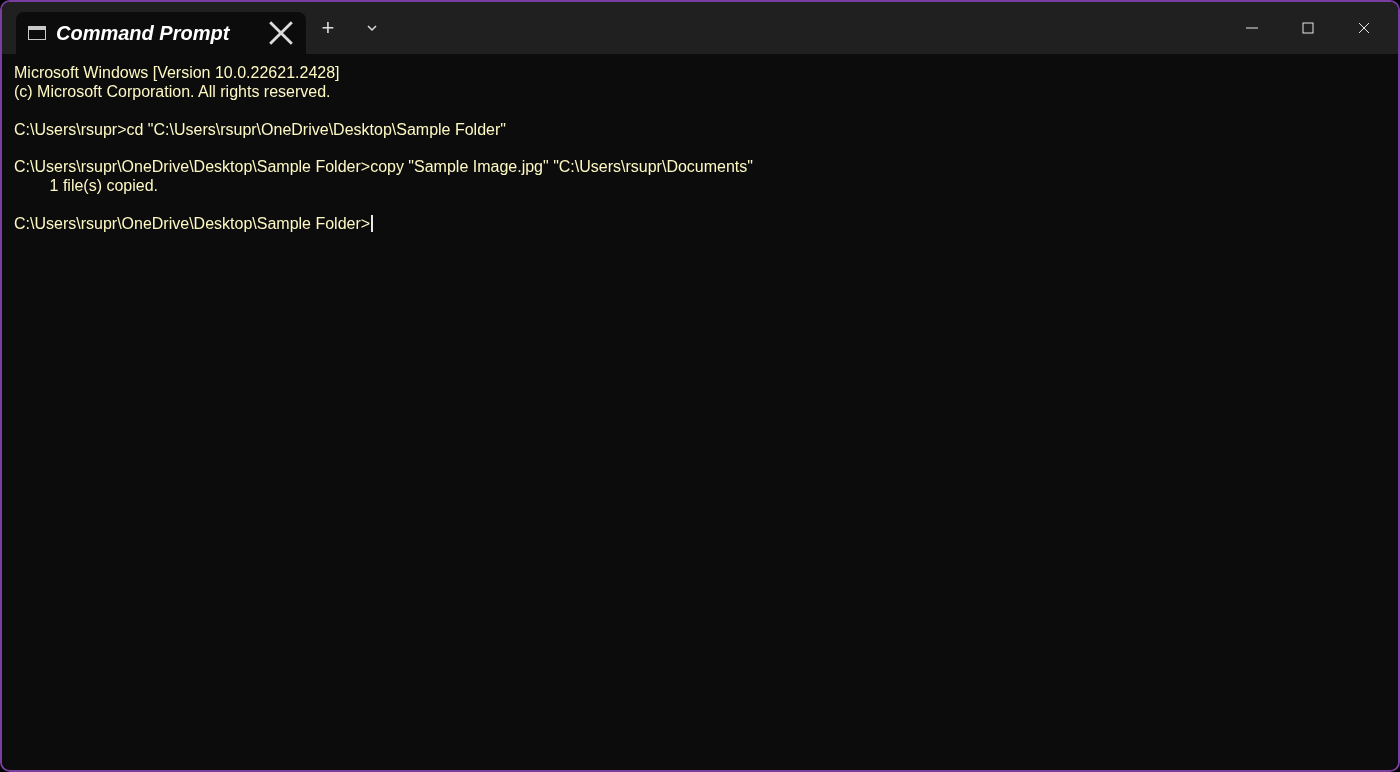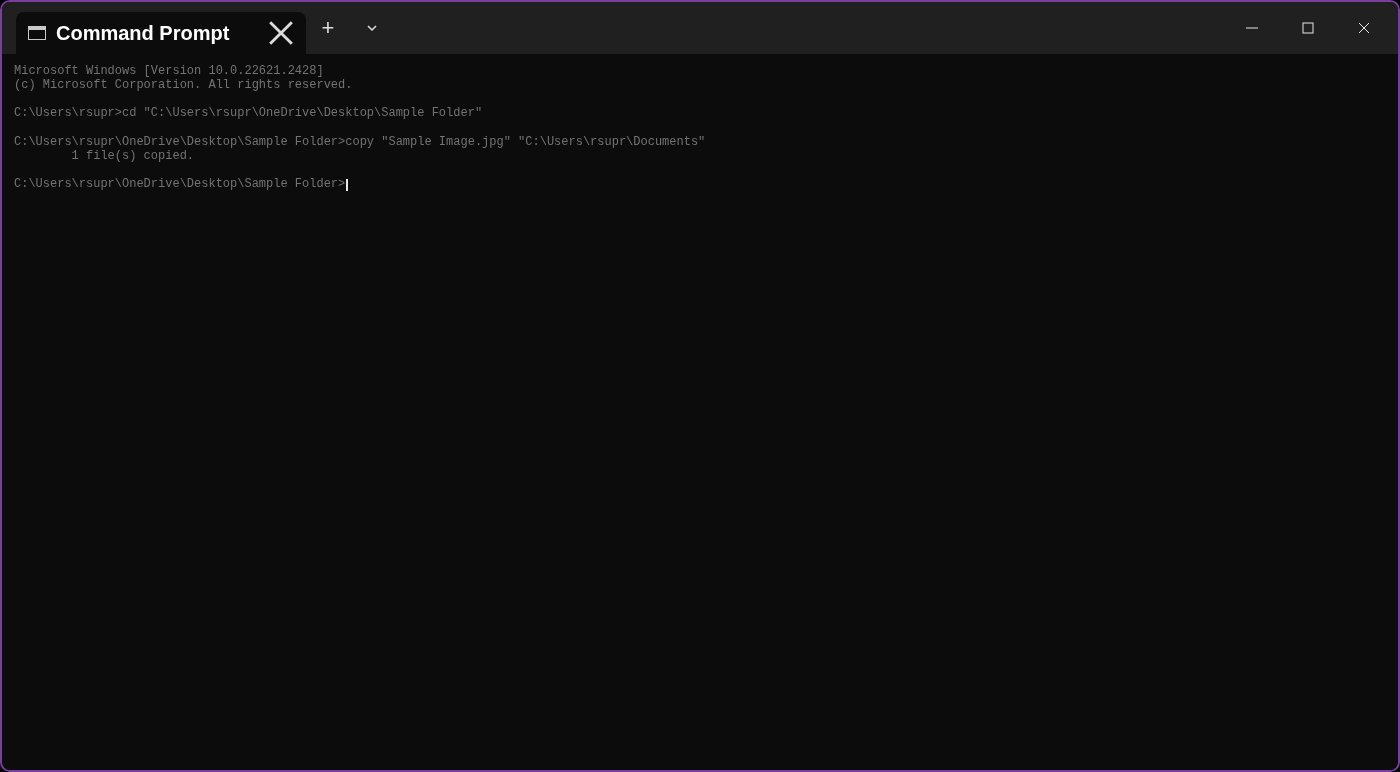--- a/index.html
+++ b/index.html
@@ -31,20 +31,21 @@
     margin-top: 10px;
     height: 42px;
     background: #0c0c0c;
     border-top-left-radius: 8px;
     border-top-right-radius: 8px;
     display: flex;
     align-items: center;
     padding: 0 12px 0 12px;
     gap: 10px;
     min-width: 290px;
+    font-style: italic;
   }
   .tab .icon {
     width: 18px; height: 14px;
     border: 1px solid #c9c9c9;
     background: #0c0c0c;
     position: relative;
   }
   .tab .icon::before {
     content: "";
     position: absolute;
@@ -86,23 +87,23 @@
     width: 56px; height: 40px;
     display: flex; align-items: center; justify-content: center;
     color: #e6e6e6;
   }
   .win-btn svg { width: 14px; height: 14px; stroke: #e6e6e6; fill: none; stroke-width: 1; }
 
   
   .terminal {
     flex: 1;
     background: #0c0c0c;
-    color: #737373;
-    font-family: Liberation Mono, monospace;
-    font-size: 12px;
+    color: #fef9c3;
+    font-family: Liberation Sans, sans-serif;
+    font-size: 16px;
     line-height: 1.18;
     padding: 10px 12px;
     white-space: pre;
     overflow: hidden;
     border-bottom-left-radius: 8px;
     border-bottom-right-radius: 8px;
   }
   .line { display: block; min-height: 1.18em; }
   .cursor {
     display: inline-block;

